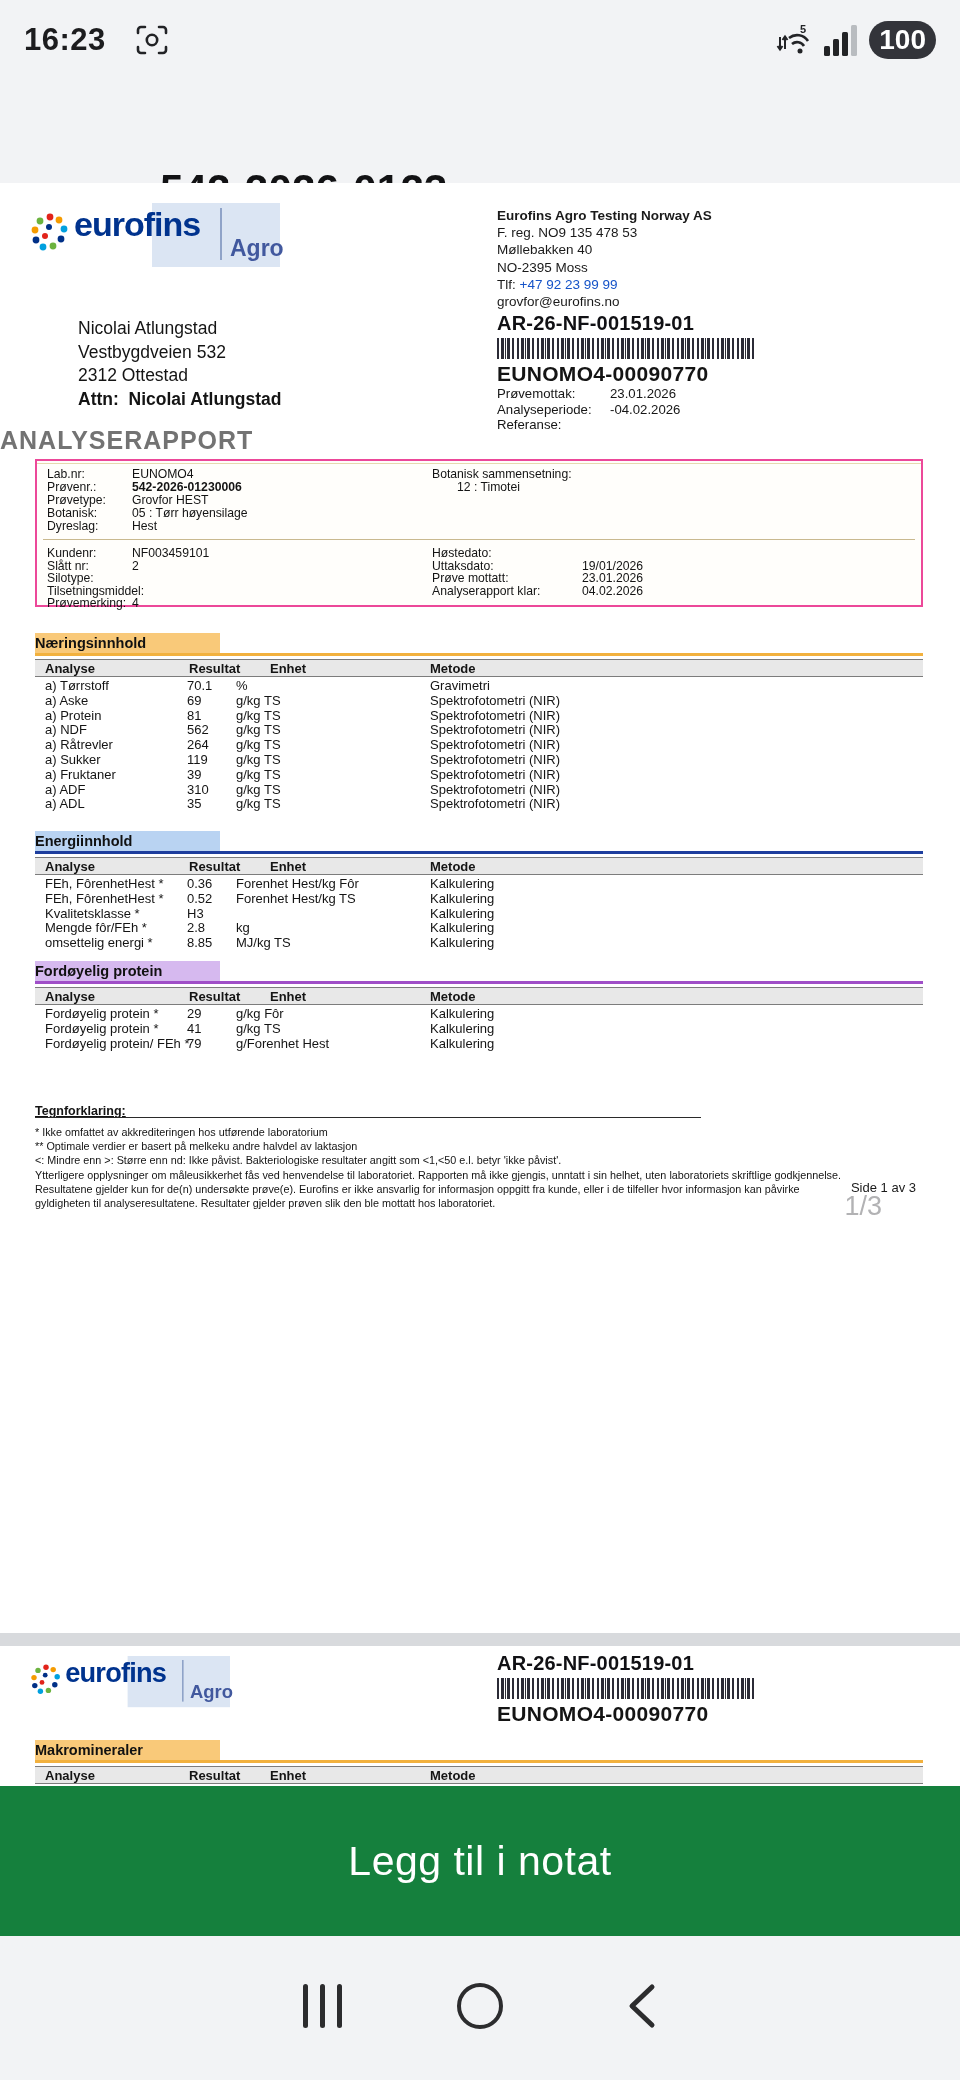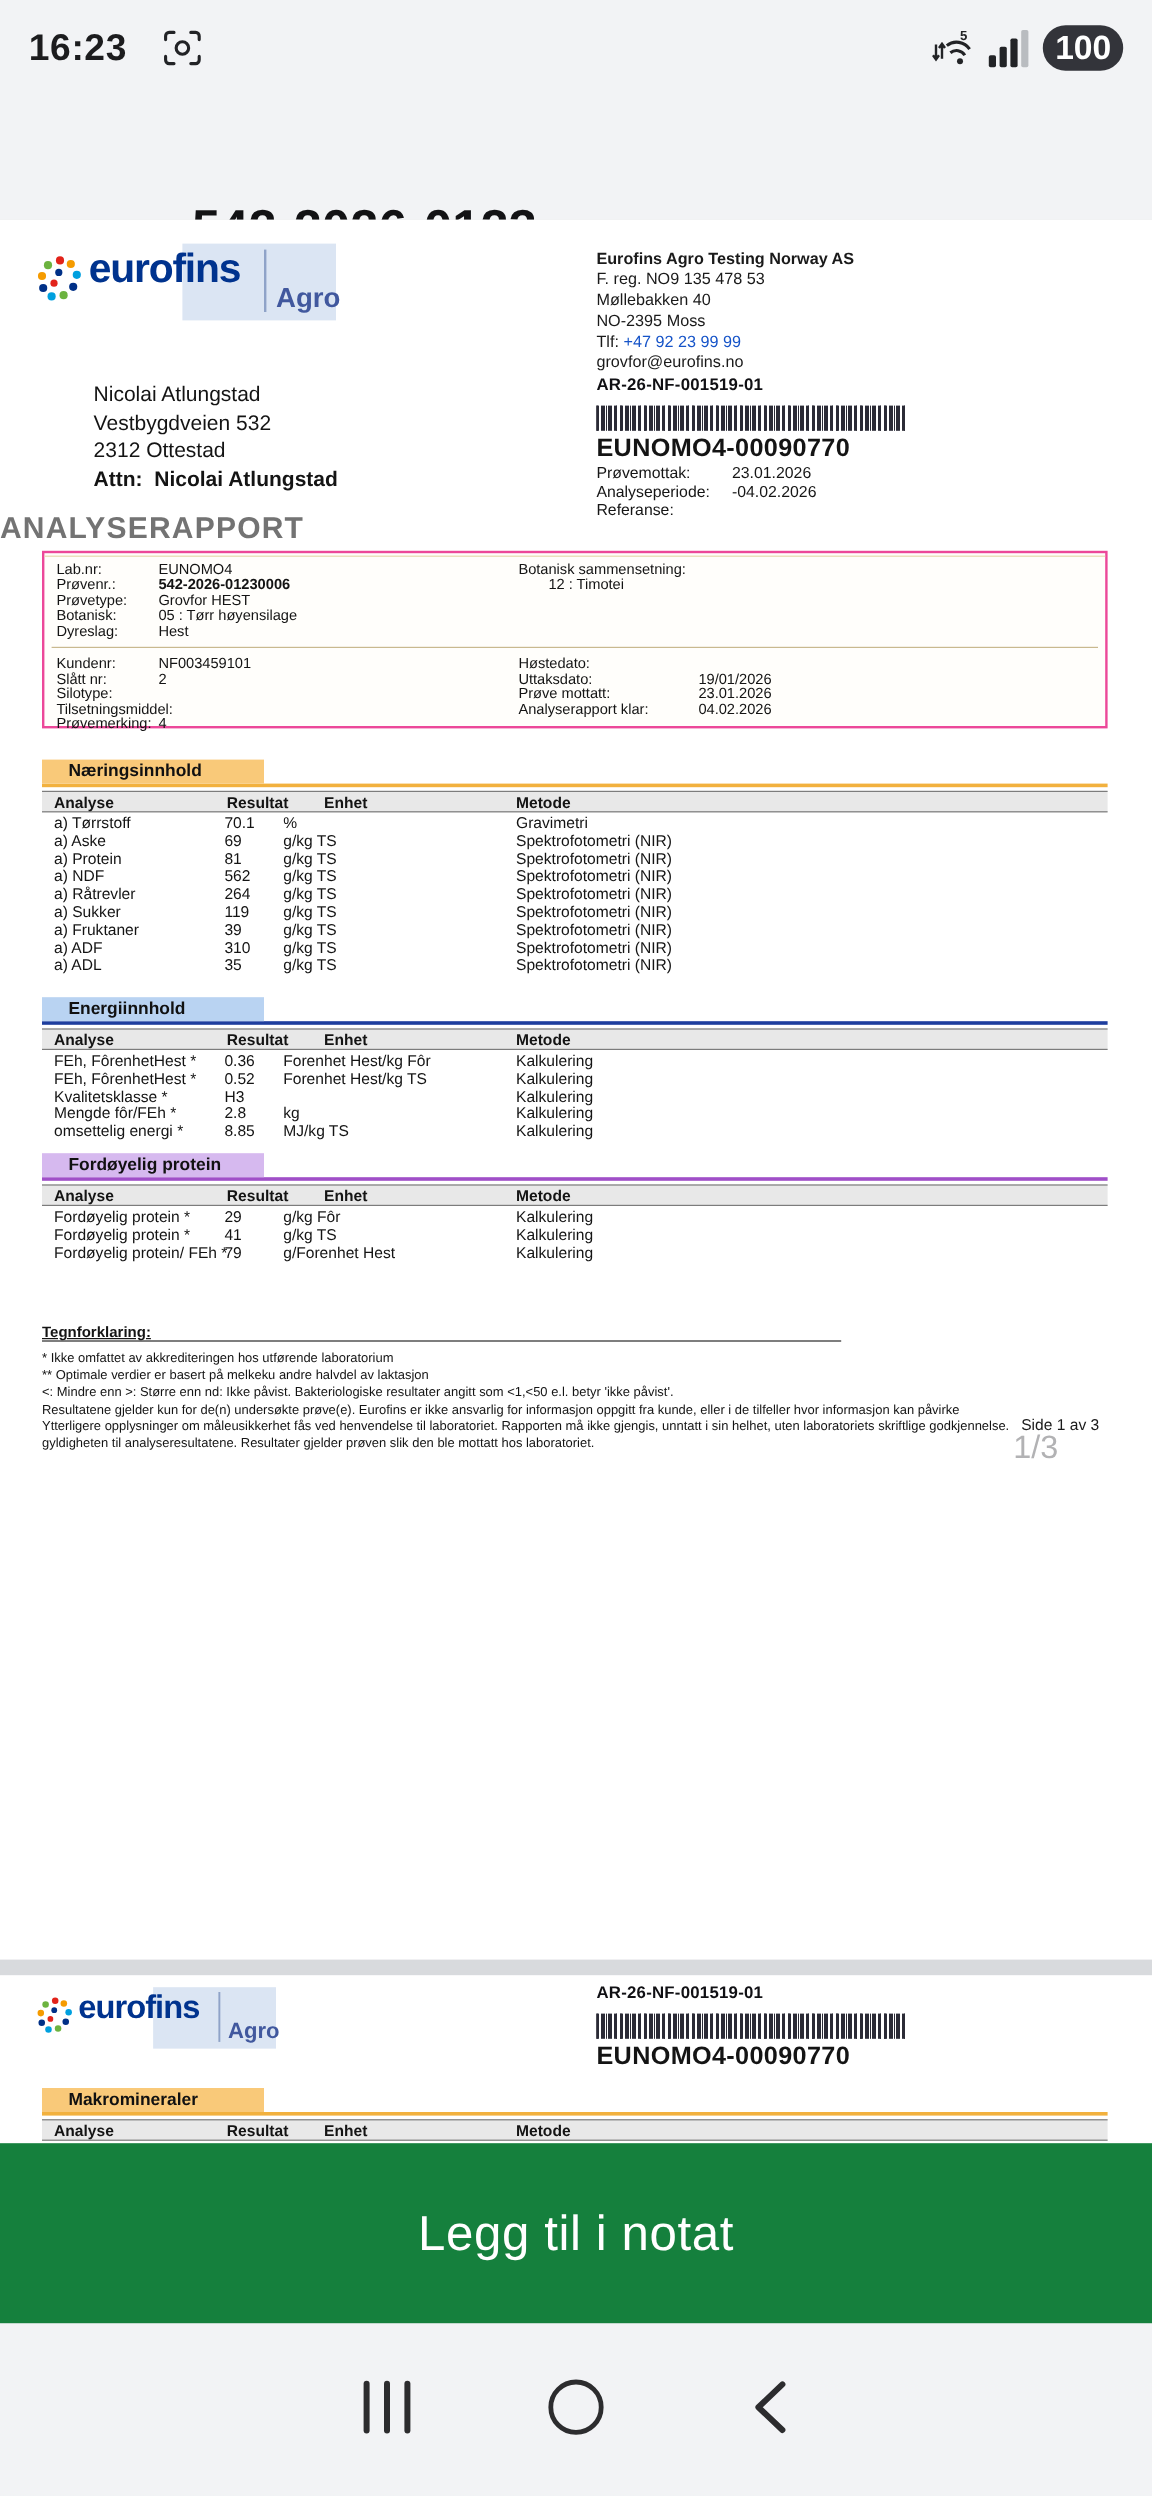--- a/index.html
+++ b/index.html
@@ -39,21 +39,21 @@
   .logo-division{position:absolute;left:200px;top:32px;font-size:23px;font-weight:700;color:#41589e}
   .logo-p2{left:30px;top:10px;transform:scale(0.8);transform-origin:0 0}
 
   .company{position:absolute;left:497px;top:24px;font-size:13.5px;line-height:17.2px;color:#1a1a1a}
   .company .b{font-weight:700}
   .phone{color:#1553c8}
 
   .recipient{position:absolute;left:78px;top:134px;font-size:17.5px;line-height:23.5px;color:#141414}
   .attn{font-weight:700}
 
-  .ar{position:absolute;left:497px;font-size:14px;font-weight:700;color:#101014;letter-spacing:.2px}
+  .ar{position:absolute;left:497px;font-size:20px;font-weight:700;color:#101014;letter-spacing:.2px}
   .ar1{top:129px}
   .barcode{position:absolute;left:497px;width:258px;height:21px;
     background:repeating-linear-gradient(90deg,#2b2b36 0,#2b2b36 2px,transparent 2px,transparent 5px),
                repeating-linear-gradient(90deg,#2b2b36 0,#2b2b36 1px,transparent 1px,transparent 4px)}
   .bc1{top:155px}
   .sample-code{position:absolute;left:497px;font-size:21px;font-weight:700;letter-spacing:.3px}
   .sc1{top:179px}
   .ref-rows{position:absolute;left:497px;top:203px;font-size:13.2px;line-height:15.6px;color:#161616}
   .ref-rows .lab{display:inline-block;width:113px}
 
@@ -69,21 +69,21 @@
   .info-l2{left:10px;top:86px;line-height:12.6px !important}
   .info-r2{left:395px;top:86px;line-height:12.6px !important}
   .info-row .lab{display:inline-block;width:85px}
   .info-r2 .info-row .lab{width:150px}
   .info-l1 .info-row:nth-child(2) .val{font-weight:700}
   .info-divider{position:absolute;left:6px;right:6px;top:78px;border-top:1px solid #c9b98f}
 
   
   .sec{position:absolute;left:35px;width:888px}
   .sec-head{position:absolute;left:0;top:0;width:100%;height:23px}
-  .sec-hl{display:inline-block;width:185px;height:20px;line-height:20px;padding-left:22px;font-size:14.5px;font-weight:700;color:#111}
+  .sec-hl{display:inline-block;width:185px;height:20px;line-height:20px;padding-left:0;font-size:14.5px;font-weight:700;color:#111}
   .head-orange{border-bottom:3px solid #f2b13e}.head-orange .sec-hl{background:#f9c979}
   .head-blue{border-bottom:3px solid #1e3e9e}.head-blue .sec-hl{background:#b9d3f2}
   .head-purple{border-bottom:3px solid #a04fc8}.head-purple .sec-hl{background:#d6b9ef}
   .thead,.trow{display:grid;grid-template-columns:152px 45px 196px 1fr;font-size:13px}
   .thead{position:absolute;left:0;top:26px;width:100%;height:18px;line-height:18px;background:#e8e8e8;border-top:1.5px solid #7c7c7c;border-bottom:1.5px solid #7c7c7c;font-weight:700}
   .rows{position:absolute;left:0;top:46px;width:100%}
   .trow{height:14.8px;line-height:14.8px}
   .c1{padding-left:10px;white-space:nowrap}
   .c2{text-align:left;white-space:nowrap}
   .c3{padding-left:4px;white-space:nowrap}
@@ -429,22 +429,22 @@
       </div>
     </div>
 
     <div class="legend">
       <span class="legend-h">Tegnforklaring:</span>
       <div class="legend-rule"></div>
       <div class="legend-lines">
         <div>*  Ikke omfattet av akkrediteringen hos utførende laboratorium</div>
           <div>** Optimale verdier er basert på melkeku andre halvdel av laktasjon</div>
           <div>&lt;: Mindre enn &gt;: Større enn nd: Ikke påvist. Bakteriologiske resultater angitt som &lt;1,&lt;50 e.l. betyr 'ikke påvist'.</div>
+          <div>Ytterligere opplysninger om måleusikkerhet fås ved henvendelse til laboratoriet. Rapporten må ikke gjengis, unntatt i sin helhet, uten laboratoriets skriftlige godkjennelse.</div>
           <div>Resultatene gjelder kun for de(n) undersøkte prøve(e). Eurofins er ikke ansvarlig for informasjon oppgitt fra kunde, eller i de tilfeller hvor informasjon kan påvirke</div>
-          <div>Ytterligere opplysninger om måleusikkerhet fås ved henvendelse til laboratoriet. Rapporten må ikke gjengis, unntatt i sin helhet, uten laboratoriets skriftlige godkjennelse.</div>
           <div>gyldigheten til analyseresultatene. Resultater gjelder prøven slik den ble mottatt hos laboratoriet.</div>
       </div>
     </div>
 
     <div class="side-label">Side 1 av 3</div>
     <div class="page-ind">1/3</div>
   </div>
 
   <div class="page page2">
     <div class="eurologo logo-p2">

